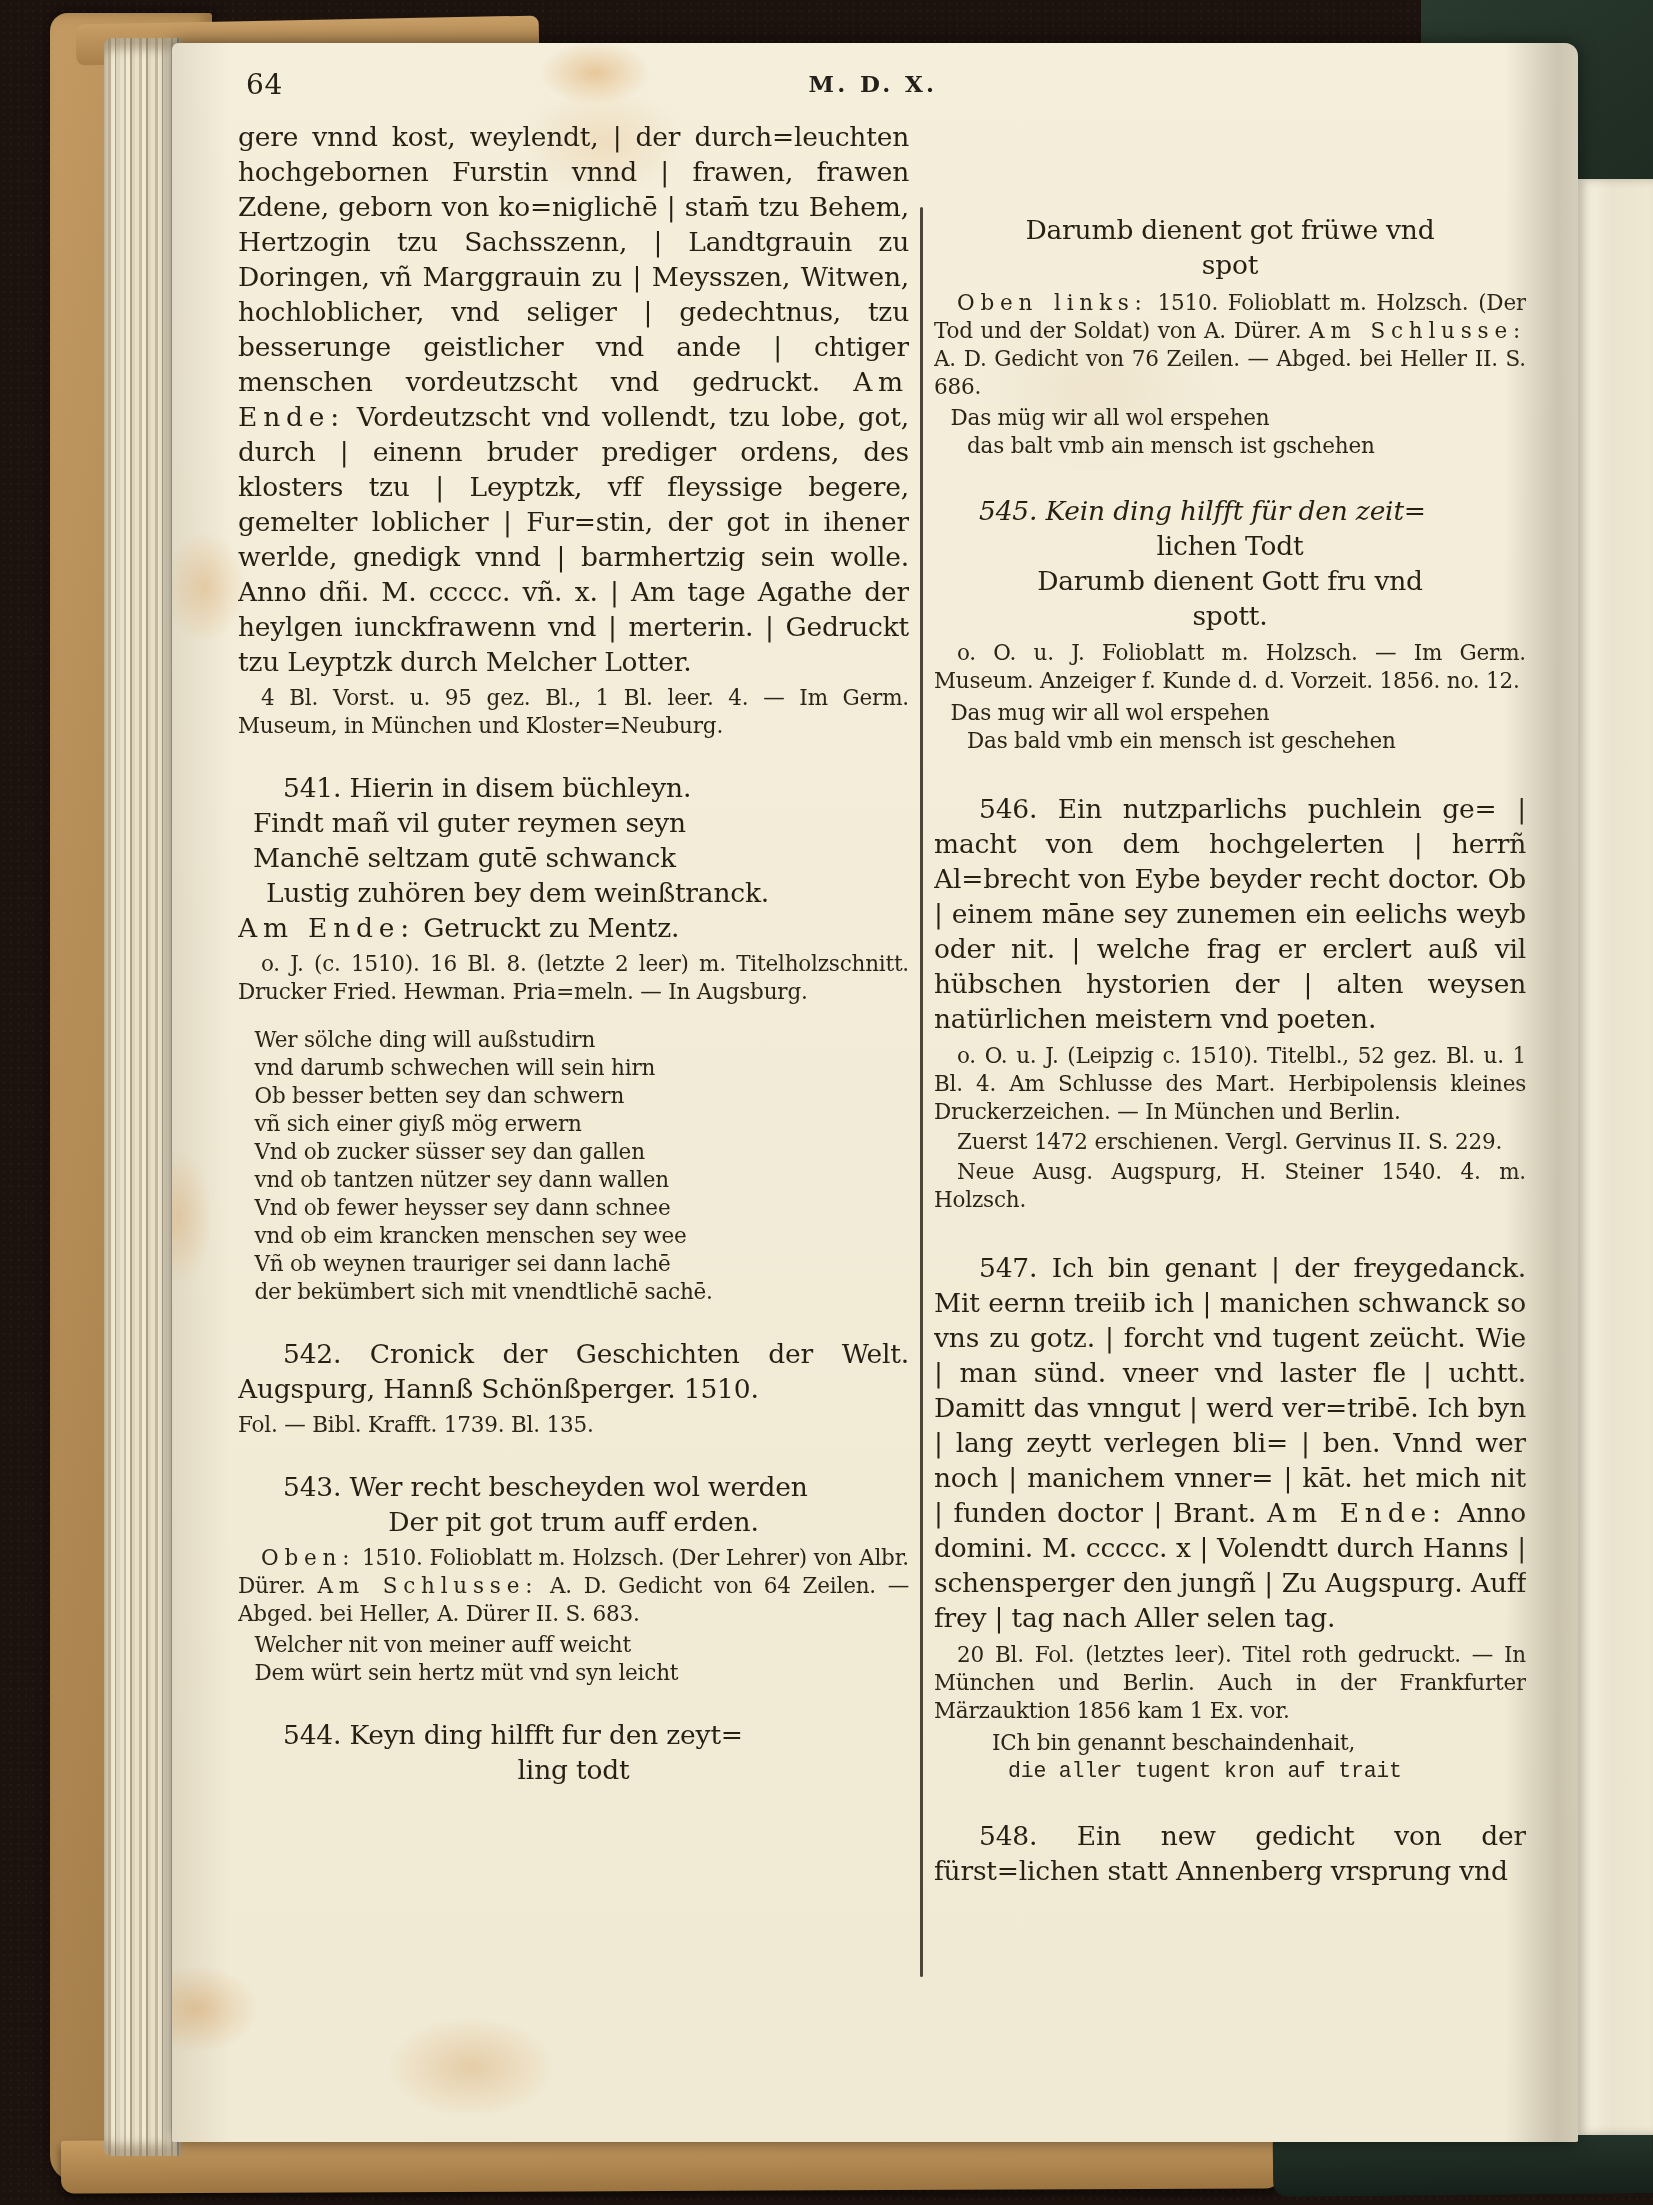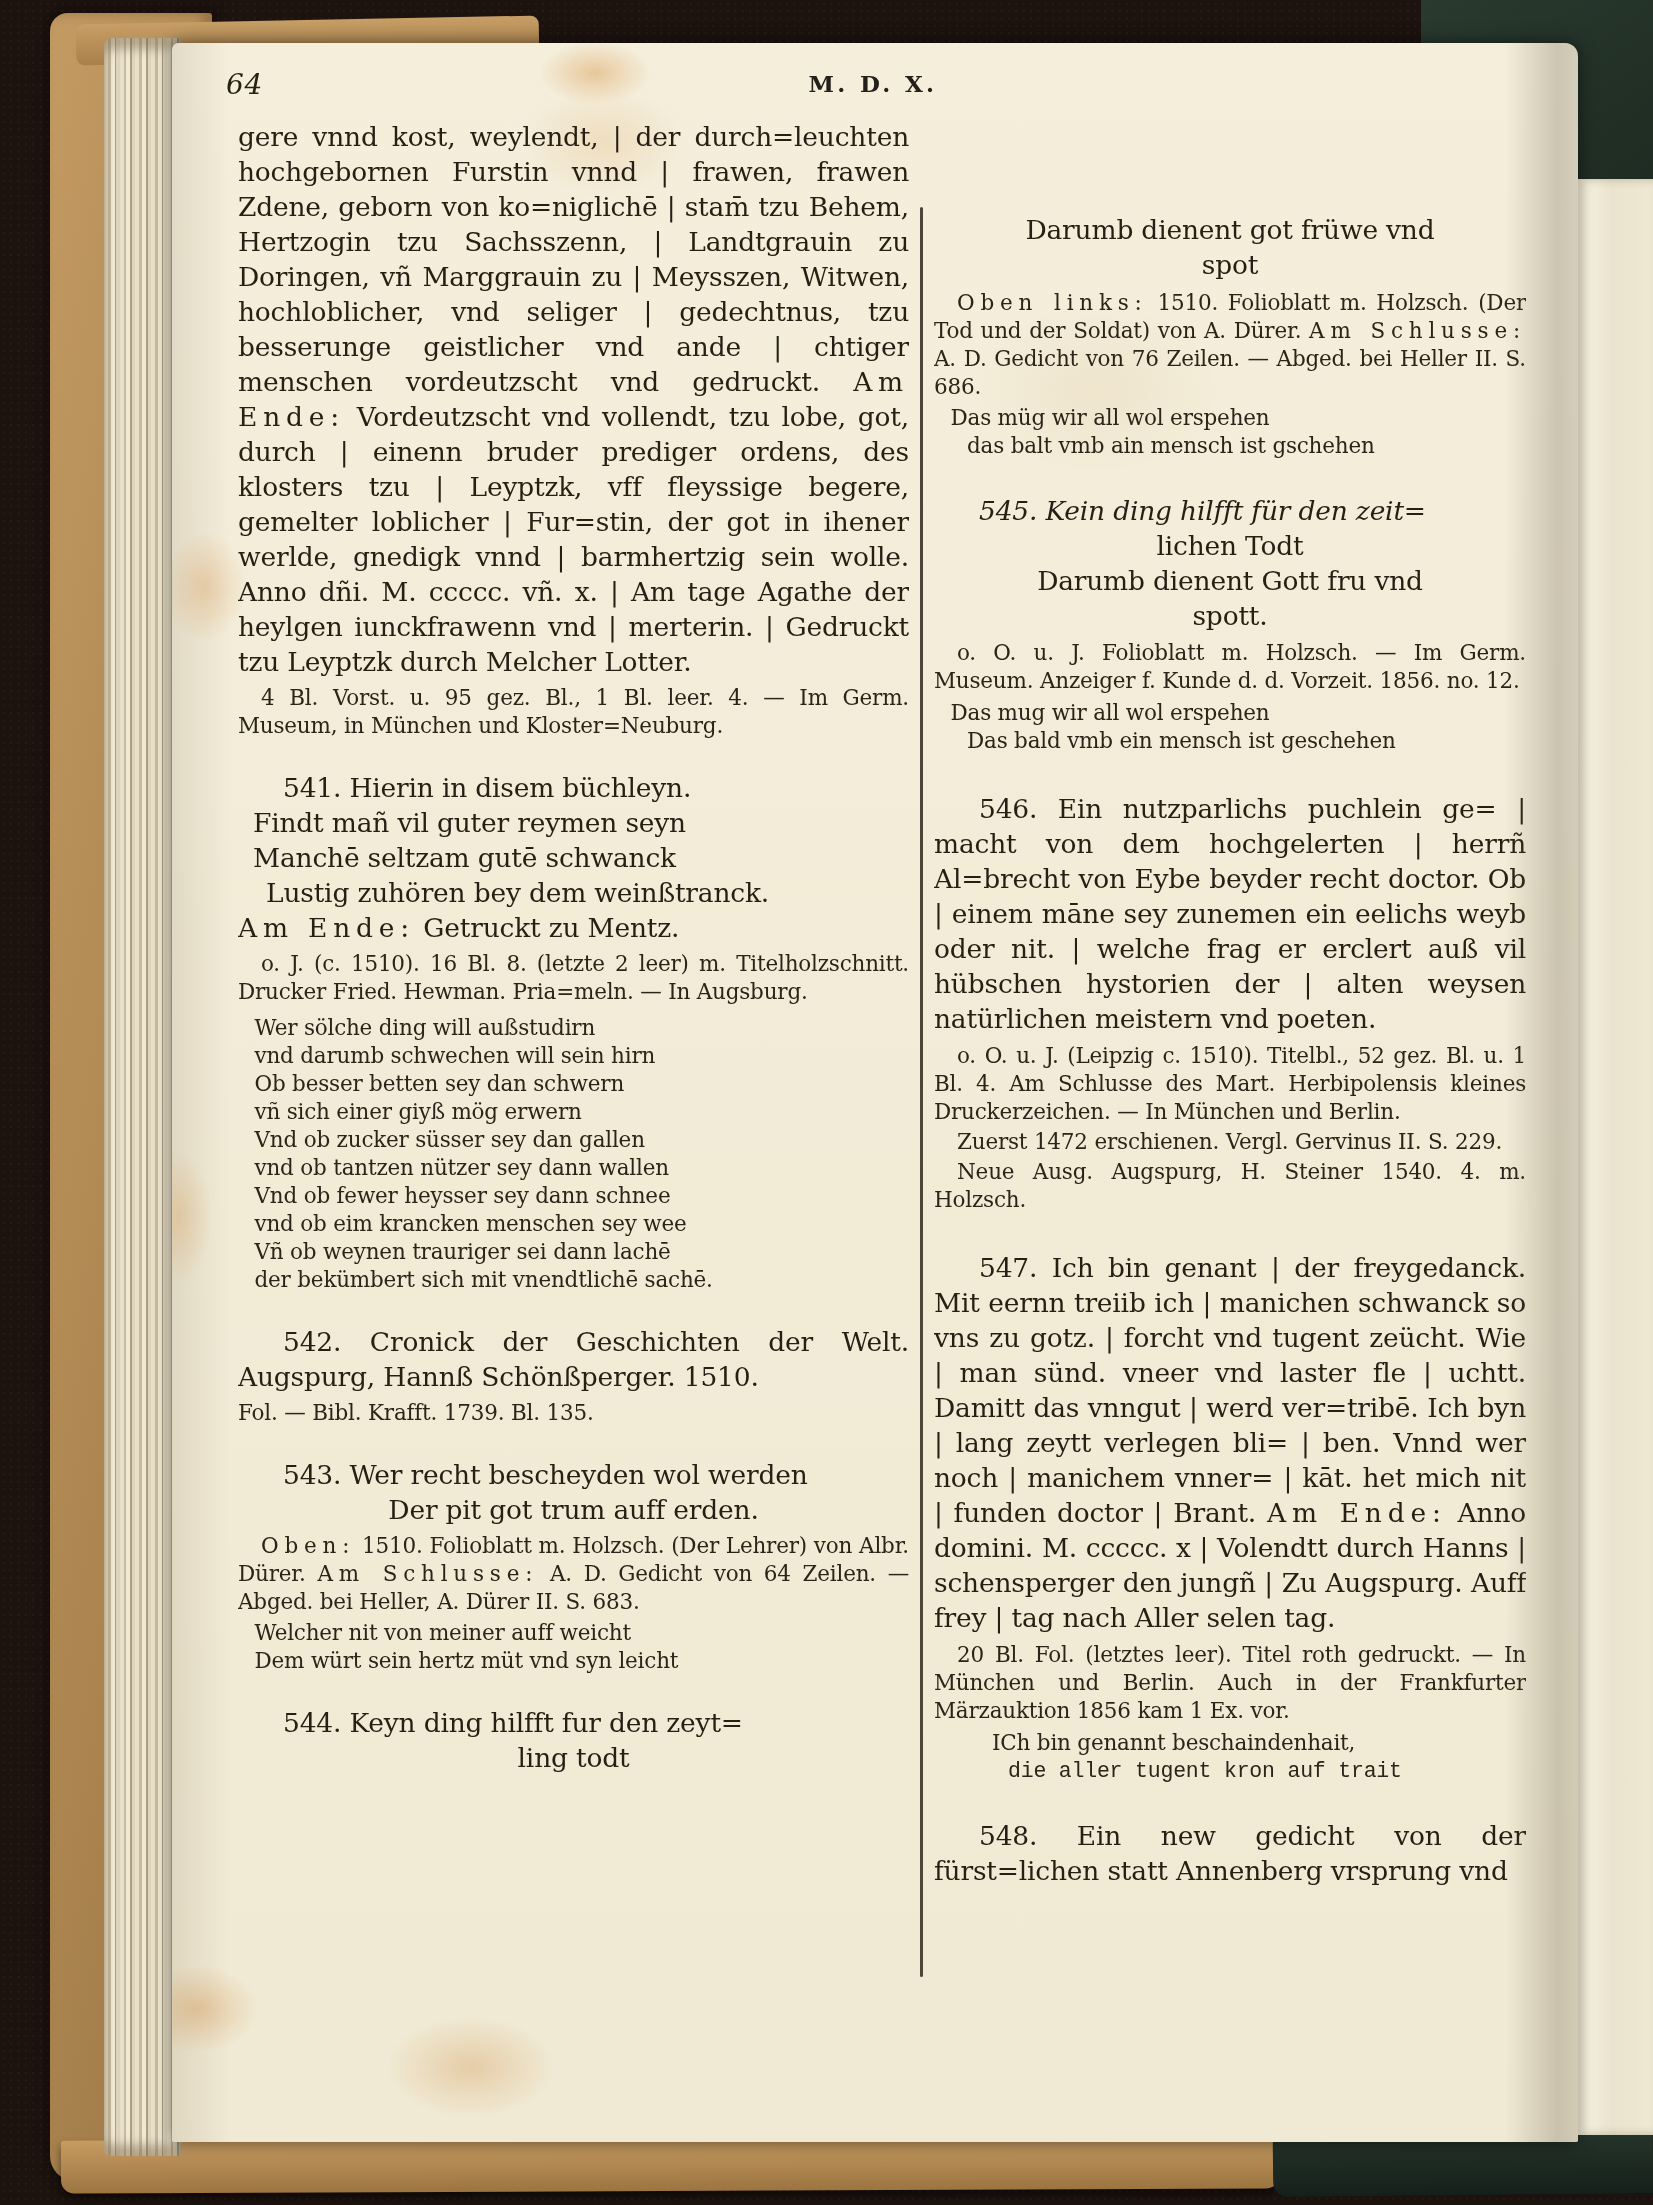--- a/index.html
+++ b/index.html
@@ -69,22 +69,22 @@
     position:absolute;right:0;top:0;width:73px;height:100%;
     background:linear-gradient(to right, rgba(0,0,0,0), rgba(112,102,80,0.30) 72%, rgba(70,62,46,0.18));
     border-radius:0 13.2px 1.7px 0;
   }
   .facing-page{
     position:absolute;left:1578px;top:179px;width:76px;height:1956px;
     background:linear-gradient(to right,#f8f3e3,#eae3ce 45%,#efe8d3);
     box-shadow:inset 5.8px 0 10px rgba(86,76,54,0.35);
   }
   .page-number{
-    position:absolute;left:54px;top:25px;font-size:28px;line-height:33px;
-    color:#272015;letter-spacing:0.8px;font-style:italic;
+    position:absolute;left:74px;top:25px;font-size:28px;line-height:33px;
+    color:#272015;letter-spacing:0.8px;
   }
   .running-title{
     position:absolute;left:0;top:23px;width:1402px;text-align:center;
     font-size:23px;line-height:35px;font-weight:bold;letter-spacing:3.3px;color:#23201a;
   }
   .column-divider{
     position:absolute;left:748px;top:164px;width:2.5px;height:1770px;
     background:#362d22;opacity:0.88;border-radius:1.7px;
   }
   .col{
@@ -118,21 +118,21 @@
       <div class="blk main" style="text-indent: 0px;"><span>gere vnnd kost, weylendt, | der durch=leuchten hochgebornen Furstin vnnd | frawen, frawen Zdene, geborn von ko=niglichē | stam̄ tzu Behem, Hertzogin tzu Sachsszenn, | Landtgrauin zu Doringen, vñ Marggrauin zu | Meysszen, Witwen, hochloblicher, vnd seliger | gedechtnus, tzu besserunge geistlicher vnd ande | chtiger menschen vordeutzscht vnd gedruckt. </span><span class="spaced">Am Ende:</span><span> Vordeutzscht vnd vollendt, tzu lobe, got, durch | einenn bruder prediger ordens, des klosters tzu | Leyptzk, vff fleyssige begere, gemelter loblicher | Fur=stin, der got in ihener werlde, gnedigk vnnd | barmhertzig sein wolle. Anno dñi. M. ccccc. vñ. x. | Am tage Agathe der heylgen iunckfrawenn vnd | merterin. | Gedruckt tzu Leyptzk durch Melcher Lotter.</span></div>
       <div class="blk small" style="margin-top: 5px; text-indent: 23px;"><span>4 Bl. Vorst. u. 95 gez. Bl., 1 Bl. leer. 4. — Im Germ. Museum, in München und Kloster=Neuburg.</span></div>
       <div class="blk main" style="margin-top: 30px;">
         <div class="line" style="text-indent: 45px;">541. Hierin in disem büchleyn.</div>
         <div class="line" style="text-indent: 15px;">Findt mañ vil guter reymen seyn</div>
         <div class="line" style="text-indent: 15px;">Manchē seltzam gutē schwanck</div>
         <div class="line" style="text-indent: 28px;">Lustig zuhören bey dem weinßtranck.</div>
       </div>
       <div class="blk main" style="text-indent: 0px;"><span class="spaced">Am Ende:</span><span> Getruckt zu Mentz.</span></div>
       <div class="blk small" style="margin-top: 5px; text-indent: 23px;"><span>o. J. (c. 1510). 16 Bl. 8. (letzte 2 leer) m. Titelholzschnitt. Drucker Fried. Hewman. Pria=meln. — In Augsburg.</span></div>
-      <div class="blk small" style="margin-top: 8px;">
+      <div class="blk small" style="margin-top: 20px;">
         <div class="line" style="text-indent: 16.5px;">Wer sölche ding will außstudirn</div>
         <div class="line" style="text-indent: 16.5px;">vnd darumb schwechen will sein hirn</div>
         <div class="line" style="text-indent: 16.5px;">Ob besser betten sey dan schwern</div>
         <div class="line" style="text-indent: 16.5px;">vñ sich einer giyß mög erwern</div>
         <div class="line" style="text-indent: 16.5px;">Vnd ob zucker süsser sey dan gallen</div>
         <div class="line" style="text-indent: 16.5px;">vnd ob tantzen nützer sey dann wallen</div>
         <div class="line" style="text-indent: 16.5px;">Vnd ob fewer heysser sey dann schnee</div>
         <div class="line" style="text-indent: 16.5px;">vnd ob eim krancken menschen sey wee</div>
         <div class="line" style="text-indent: 16.5px;">Vñ ob weynen trauriger sei dann lachē</div>
         <div class="line" style="text-indent: 16.5px;">der bekümbert sich mit vnendtlichē sachē.</div>

